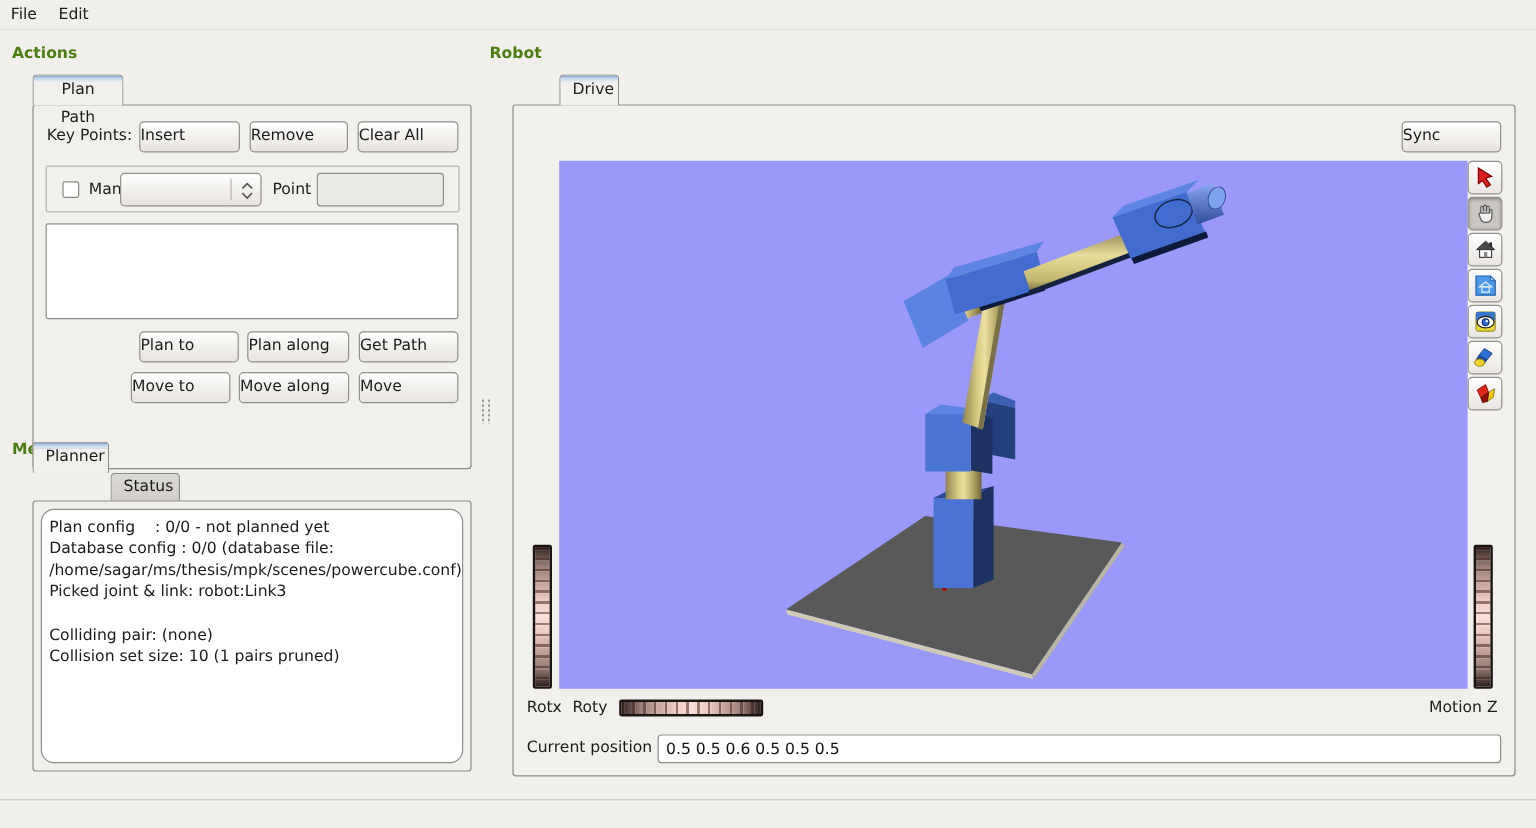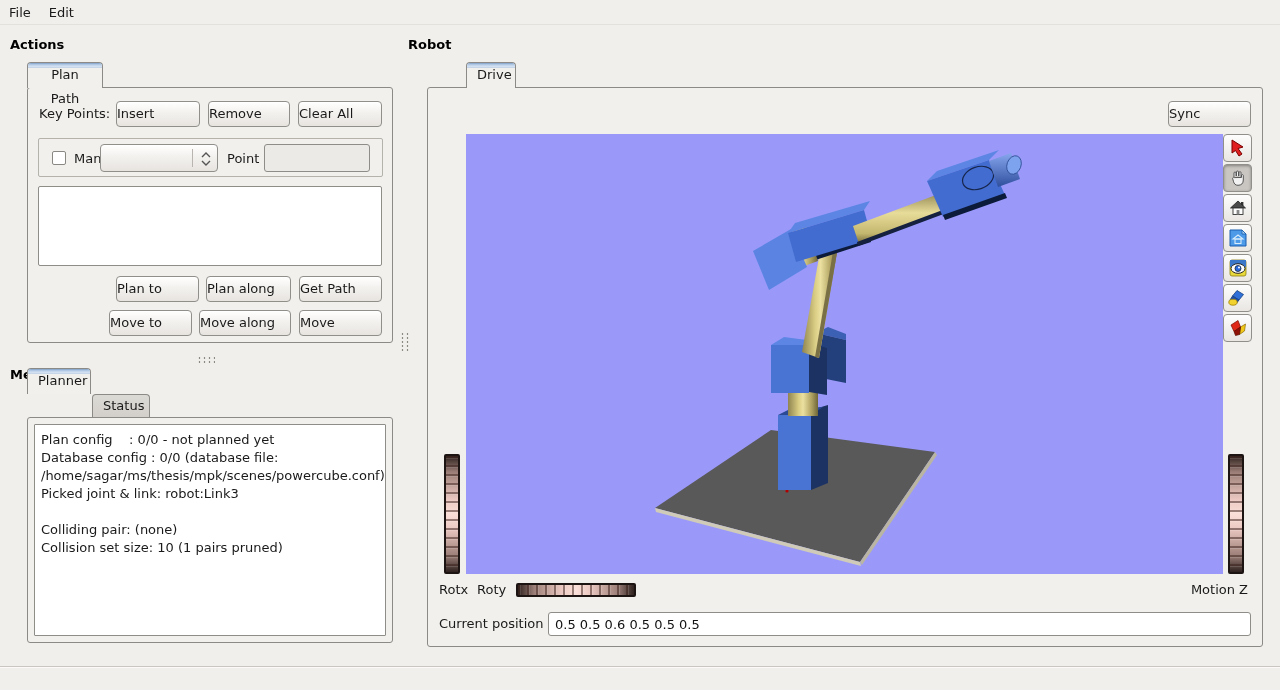--- a/index.html
+++ b/index.html
@@ -7,21 +7,21 @@
   body {
     font-family:"DejaVu Sans","Liberation Sans",sans-serif;
     font-size:13px; color:#1a1a1a;
     background:#f0efeb; position:relative;
   }
   
   .menubar { position:absolute; left:0; top:0; width:1280px; height:25px;
     background:#f0efeb; border-bottom:1px solid #e3e1dc; display:flex; align-items:center; }
   .menu-item { padding:3px 9px; cursor:default; }
   
-  .group-label { position:absolute; font-weight:bold; color:#000000; }
+  .group-label { position:absolute; font-weight:bold; color:#4d7c0f; }
   
   .tab { position:absolute; height:26px; border:1px solid #8c8a86; border-bottom:none;
     border-radius:4px 4px 0 0; text-align:center; z-index:3; background:#f1f0ec;
     line-height:24px; padding:0 10px; }
   .tab.active::before { content:""; position:absolute; left:0; top:0; right:0; height:4px;
     border-radius:3px 3px 0 0; background:linear-gradient(#7e9fc6,#b9cfe8 45%,#d9e5f3);
     border-bottom:1px solid #c6d6e8; }
   .tab.inactive { height:24px; margin-top:2px; background:linear-gradient(#dcdad5,#d2cfca);
     z-index:1; line-height:22px;text-align:center; }
   
@@ -37,21 +37,21 @@
   .combo { position:absolute; width:118px; height:28px; border:1px solid #918f8a; border-radius:4px;
     background:linear-gradient(#ffffff,#f3f1ee 45%,#e7e4e0); box-shadow:inset 0 1px 0 #fff; }
   .combo .sep { position:absolute; right:24px; top:4px; bottom:4px; width:1px; background:#b8b5b0; }
   .combo .arrows { position:absolute; right:4px; top:4px; }
   .field { position:absolute; border:1px solid #8f8d88; border-radius:3px; background:#fff;
     font:13px "DejaVu Sans","Liberation Sans",sans-serif; padding:0 6px; color:#111; }
   .field:disabled { background:#eceae6; color:#777; }
   .listbox { position:absolute; background:#fff; border:1px solid #8f8d88; border-radius:2px; }
   
   .msg-area { position:absolute; left:6px; top:6px; right:6px; bottom:6px; background:#fff;
-    border:1px solid #8f8d88; border-radius:1px; padding:6px 6px; overflow:hidden; }
+    border:1px solid #8f8d88; border-radius:11px; padding:6px 6px; overflow:hidden; }
   .msg-line { white-space:pre-wrap; line-height:18px; min-height:18px; }
   
   .grip { position:absolute; background-image:radial-gradient(#8d8a84 1px, transparent 1.2px);
     background-size:5px 4px; }
   
   .viewport { position:absolute; background:var(--viewport-bg,#9a99fa); }
   .toolbtn { position:absolute; width:29px; height:28px; border:1px solid #918f8a; border-radius:4px;
     background:linear-gradient(#fdfdfd,#e9e6e2); display:flex; align-items:center; justify-content:center; }
   .toolbtn.active { background:#c9c6c1; box-shadow:inset 0 1px 3px rgba(0,0,0,.35); }
   .vwheel { position:absolute; width:16px; height:120px; border:2px solid #1c1412; border-radius:2px;
@@ -71,21 +71,21 @@
 <body>
 
 <div class="menubar">
   <div class="menu-item">File</div>
   <div class="menu-item">Edit</div>
 </div>
 
 <div class="group-label" style="left:10px;top:37px;">Actions</div>
 
 <div class="tab active" style="left:27px;top:62px;width:76px;">Plan Path</div>
-<div class="panel" style="left:27px;top:87px;width:366px;height:256px;">
+<div class="panel" style="left:27px;top:87px;width:366px;height:304px;">
   <div style="position:absolute;left:11px;top:13px;line-height:26px;">Key Points:</div>
   <div class="btn" style="left:88px;top:13px;width:84px;">Insert</div>
   <div class="btn" style="left:180px;top:13px;width:82px;">Remove</div>
   <div class="btn" style="left:270px;top:13px;width:84px;">Clear All</div>
 
   <div class="frame" style="left:10px;top:50px;width:345px;height:39px;">
     <span class="checkbox" style="left:13px;top:12px;"></span>
     <span style="position:absolute;left:35px;top:0;line-height:39px;">Manual:</span>
     <div class="combo" style="left:61px;top:5px;">
       <span style="position:absolute;left:6px;line-height:26px;"></span>

